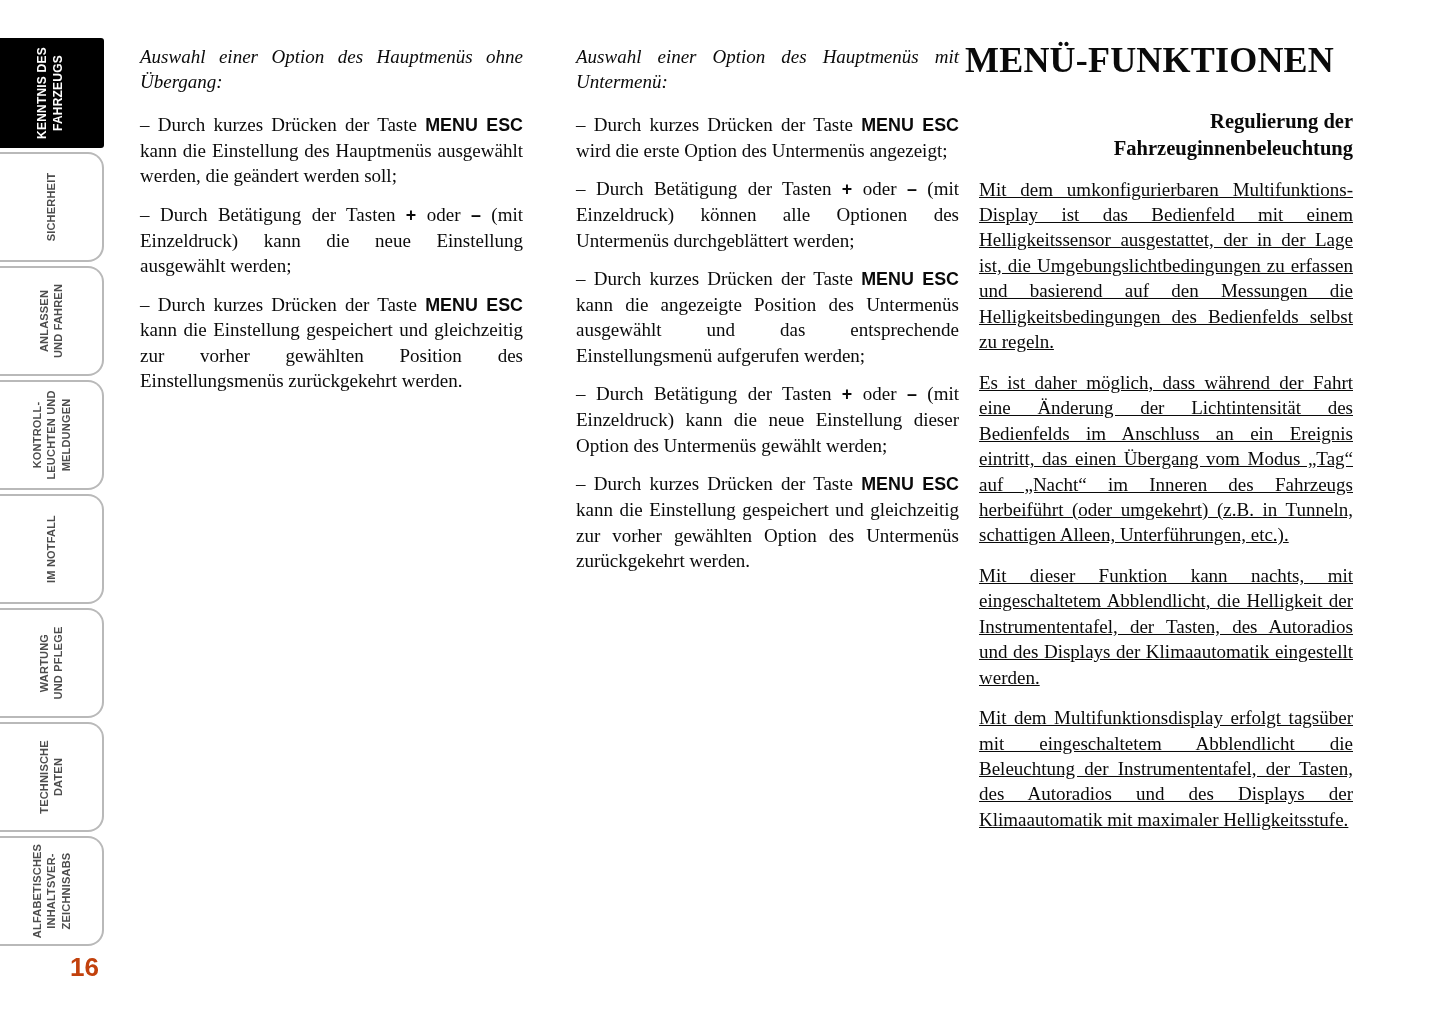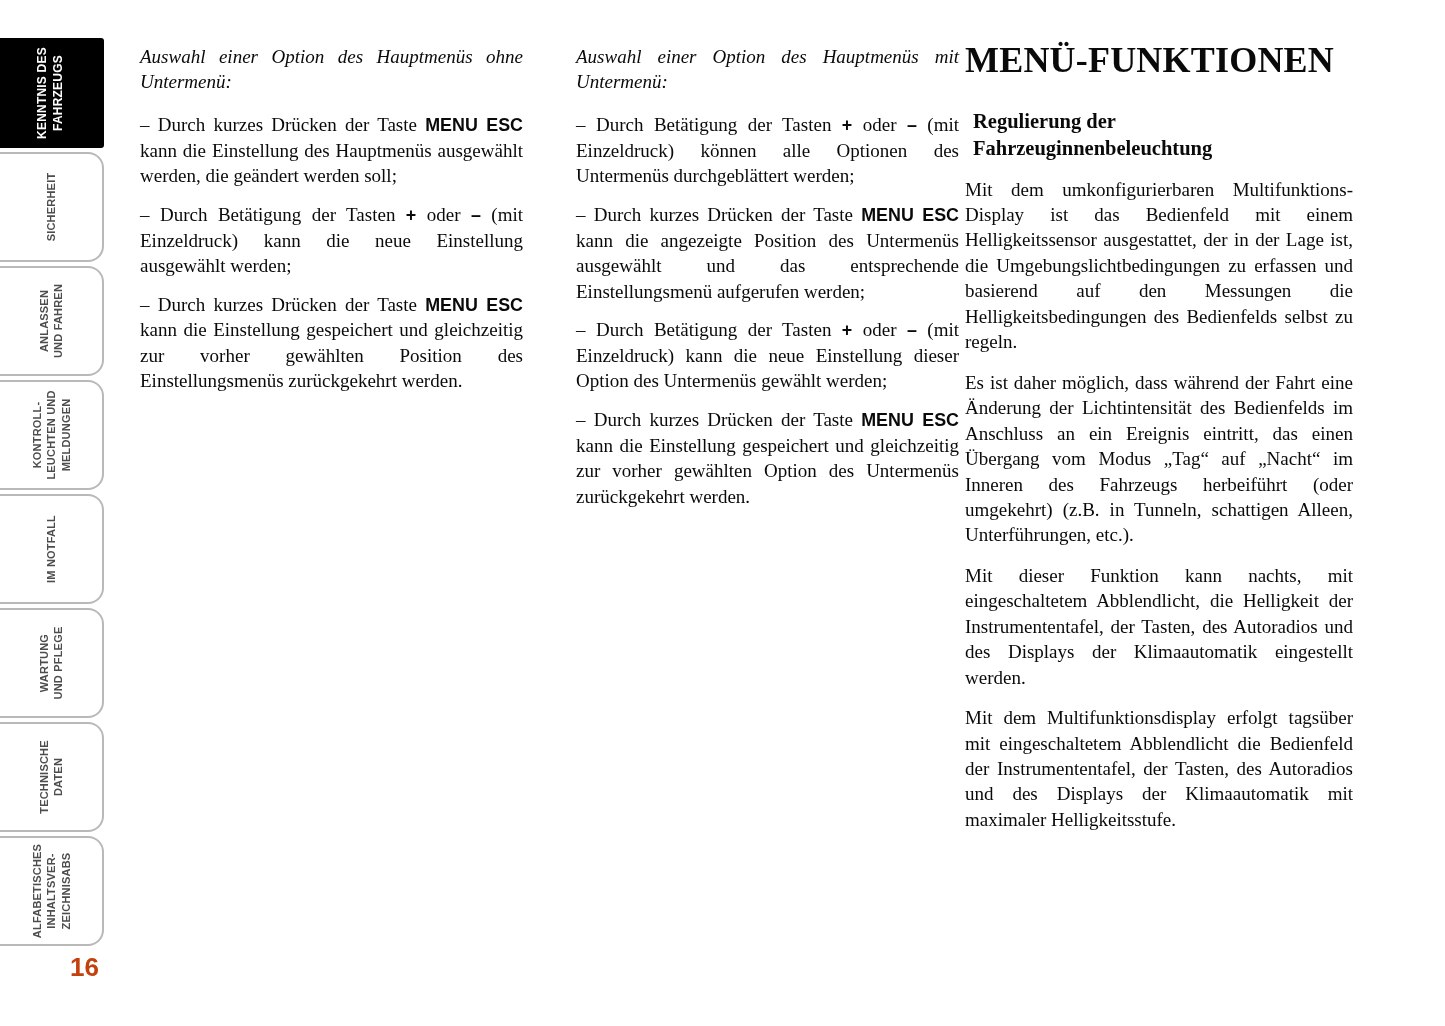--- a/index.html
+++ b/index.html
@@ -76,26 +76,26 @@
   .col3 h1 {
     font-size:36px;
     font-weight:bold;
     margin:0 0 24px 0;
     text-align:left;
     letter-spacing:0.2px;
   }
   .col3 h2 {
     font-size:20.5px;
     font-weight:bold;
-    margin:0 0 15px 8px;
-    text-align:left;
+    margin:0 0 15px 0;
+    text-align:right;
     white-space:pre-line;
     line-height:1.3;
   }
-  .col3 p { margin:0 0 15px 0; }
+  .col3 p { margin:0 0 15px 14px;text-decoration:underline; }
 
   .pagenum {
     position:absolute;
     left:70px; top:952px;
     font-family:"Liberation Sans", sans-serif;
     font-weight:bold;
     font-size:26px;
     color:#c2410c;
   }
 </style>
@@ -133,39 +133,40 @@
 DATEN</span>
     </div>
     <div class="tab">
       <span class="lbl">ALFABETISCHES
 INHALTSVER-
 ZEICHNISABS</span>
     </div>
   </nav>
 
   <section class="col col1">
-    <p class="intro">Auswahl einer Option des Hauptmenüs ohne Untermenü:</p>
+    <p class="intro">Auswahl einer Option des Hauptmenüs ohne Übergang:</p>
     <p class="body"><span>– Durch kurzes Drücken der Taste </span><span class="seg-b">MENU ESC</span><span> kann die Einstellung des Hauptmenüs ausgewählt werden, die geändert werden soll;</span></p>
     <p class="body"><span>– Durch Betätigung der Tasten </span><span class="seg-b">+</span><span> oder </span><span class="seg-b">–</span><span> (mit Einzeldruck) kann die neue Einstellung ausgewählt werden;</span></p>
     <p class="body"><span>– Durch kurzes Drücken der Taste </span><span class="seg-b">MENU ESC</span><span> kann die Einstellung gespeichert und gleichzeitig zur vorher gewählten Position des Einstellungsmenüs zurückgekehrt werden.</span></p>
   </section>
 
   <section class="col col2">
     <p class="intro">Auswahl einer Option des Hauptmenüs mit Untermenü:</p>
+    <p class="body"><span>– Durch kurzes Drücken der Taste </span><span class="seg-b">MENU ESC</span><span> wird die erste Option des Untermenüs angezeigt;</span></p>
     <p class="body"><span>– Durch Betätigung der Tasten </span><span class="seg-b">+</span><span> oder </span><span class="seg-b">–</span><span> (mit Einzeldruck) können alle Optionen des Untermenüs durchgeblättert werden;</span></p>
     <p class="body"><span>– Durch kurzes Drücken der Taste </span><span class="seg-b">MENU ESC</span><span> kann die angezeigte Position des Untermenüs ausgewählt und das entsprechende Einstellungsmenü aufgerufen werden;</span></p>
     <p class="body"><span>– Durch Betätigung der Tasten </span><span class="seg-b">+</span><span> oder </span><span class="seg-b">–</span><span> (mit Einzeldruck) kann die neue Einstellung dieser Option des Untermenüs gewählt werden;</span></p>
     <p class="body"><span>– Durch kurzes Drücken der Taste </span><span class="seg-b">MENU ESC</span><span> kann die Einstellung gespeichert und gleichzeitig zur vorher gewählten Option des Untermenüs zurückgekehrt werden.</span></p>
   </section>
 
   <section class="col col3">
     <h1>MENÜ-FUNKTIONEN</h1>
     <h2>Regulierung der
 Fahrzeuginnenbeleuchtung</h2>
     <p class="body">Mit dem umkonfigurierbaren Multifunktions-Display ist das Bedienfeld mit einem Helligkeitssensor ausgestattet, der in der Lage ist, die Umgebungslichtbedingungen zu erfassen und basierend auf den Messungen die Helligkeitsbedingungen des Bedienfelds selbst zu regeln.</p>
     <p class="body">Es ist daher möglich, dass während der Fahrt eine Änderung der Lichtintensität des Bedienfelds im Anschluss an ein Ereignis eintritt, das einen Übergang vom Modus „Tag“ auf „Nacht“ im Inneren des Fahrzeugs herbeiführt (oder umgekehrt) (z.B. in Tunneln, schattigen Alleen, Unterführungen, etc.).</p>
     <p class="body">Mit dieser Funktion kann nachts, mit eingeschaltetem Abblendlicht, die Helligkeit der Instrumententafel, der Tasten, des Autoradios und des Displays der Klimaautomatik eingestellt werden.</p>
-    <p class="body">Mit dem Multifunktionsdisplay erfolgt tagsüber mit eingeschaltetem Abblendlicht die Bedienfeld der Instrumententafel, der Tasten, des Autoradios und des Displays der Klimaautomatik mit maximaler Helligkeitsstufe.</p>
+    <p class="body">Mit dem Multifunktionsdisplay erfolgt tagsüber mit eingeschaltetem Abblendlicht die Beleuchtung der Instrumententafel, der Tasten, des Autoradios und des Displays der Klimaautomatik mit maximaler Helligkeitsstufe.</p>
   </section>
 
   <div class="pagenum">16</div>
 
 </div>
 
 </body></html>

